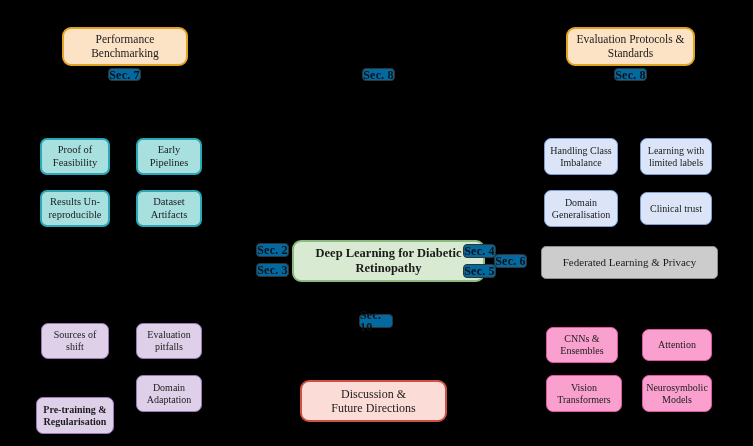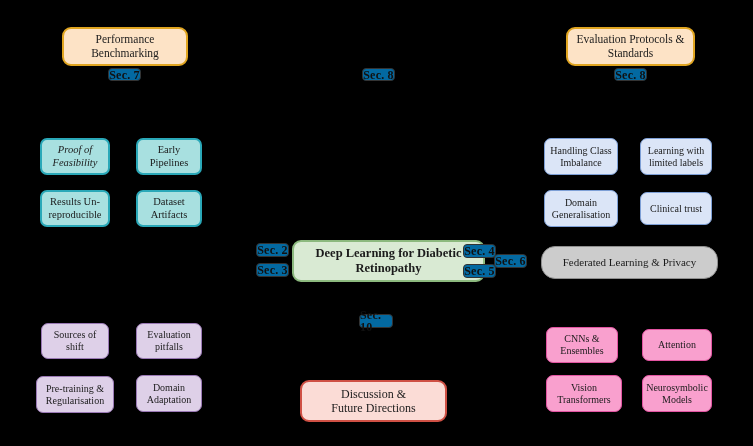--- a/index.html
+++ b/index.html
@@ -69,21 +69,21 @@
   .lvl-pink {
     background: #f9a0ce;
     border: 1.6px solid #e354a2;
     font-size: 10px;
     box-shadow: 1.5px 1.5px 0 rgba(0,0,0,0.4);
   }
   
   .lvl-grey {
     background: #cccccc;
     border: 1.6px solid #8f8f8f;
-    border-radius: 14px;
+    border-radius: 5px;
     font-size: 11px;
     box-shadow: 1.5px 1.5px 0 rgba(0,0,0,0.4);
   }
   
   .lvl-salmon {
     background: #fbdcd6;
     border: 2px solid #cf5044;
     border-radius: 9px;
     font-size: 12px;
     box-shadow: 1.5px 1.5px 0 rgba(0,0,0,0.35);
@@ -113,34 +113,34 @@
   <div class="node lvl-top" style="left:62px; top:27px; width:126px; height:39px;">Performance
 Benchmarking</div>
   <div class="sec-tag" style="left:108px; top:68px; width:33px; height:13px;">Sec. 7</div>
 
   <div class="sec-tag" style="left:362px; top:68px; width:33px; height:13px;">Sec. 8</div>
 
   <div class="node lvl-top" style="left:566px; top:27px; width:129px; height:39px;">Evaluation Protocols &amp;
 Standards</div>
   <div class="sec-tag" style="left:614px; top:68px; width:33px; height:13px;">Sec. 8</div>
 
-  <div class="node lvl-teal" style="left:40px; top:138px; width:70px; height:37px;font-style:italic;">Proof of
+  <div class="node lvl-teal" style="left:40px; top:138px; width:70px; height:37px;">Proof of
 Feasibility</div>
   <div class="node lvl-teal" style="left:136px; top:138px; width:66px; height:37px;">Early
 Pipelines</div>
   <div class="node lvl-teal" style="left:40px; top:190px; width:70px; height:37px;">Results Un-
 reproducible</div>
   <div class="node lvl-teal" style="left:136px; top:190px; width:66px; height:37px;">Dataset
 Artifacts</div>
 
   <div class="node lvl-purple" style="left:41px; top:323px; width:68px; height:36px;">Sources of
 shift</div>
   <div class="node lvl-purple" style="left:136px; top:323px; width:66px; height:36px;">Evaluation
 pitfalls</div>
-  <div class="node lvl-purple" style="left:36px; top:376px; width:78px; height:37px;">Pre-training &amp;
+  <div class="node lvl-purple" style="left:36px; top:397px; width:78px; height:37px;font-weight:bold;">Pre-training &amp;
 Regularisation</div>
   <div class="node lvl-purple" style="left:136px; top:375px; width:66px; height:37px;">Domain
 Adaptation</div>
 
   <div class="node lvl-root" style="left:292px; top:240px; width:193px; height:42px;">Deep Learning for Diabetic
 Retinopathy</div>
 
   <div class="sec-tag" style="left:256px; top:243px; width:33px; height:14px;">Sec. 2</div>
   <div class="sec-tag" style="left:256px; top:263px; width:33px; height:14px;">Sec. 3</div>
   <div class="sec-tag" style="left:463px; top:244px; width:33px; height:14px;">Sec. 4</div>

